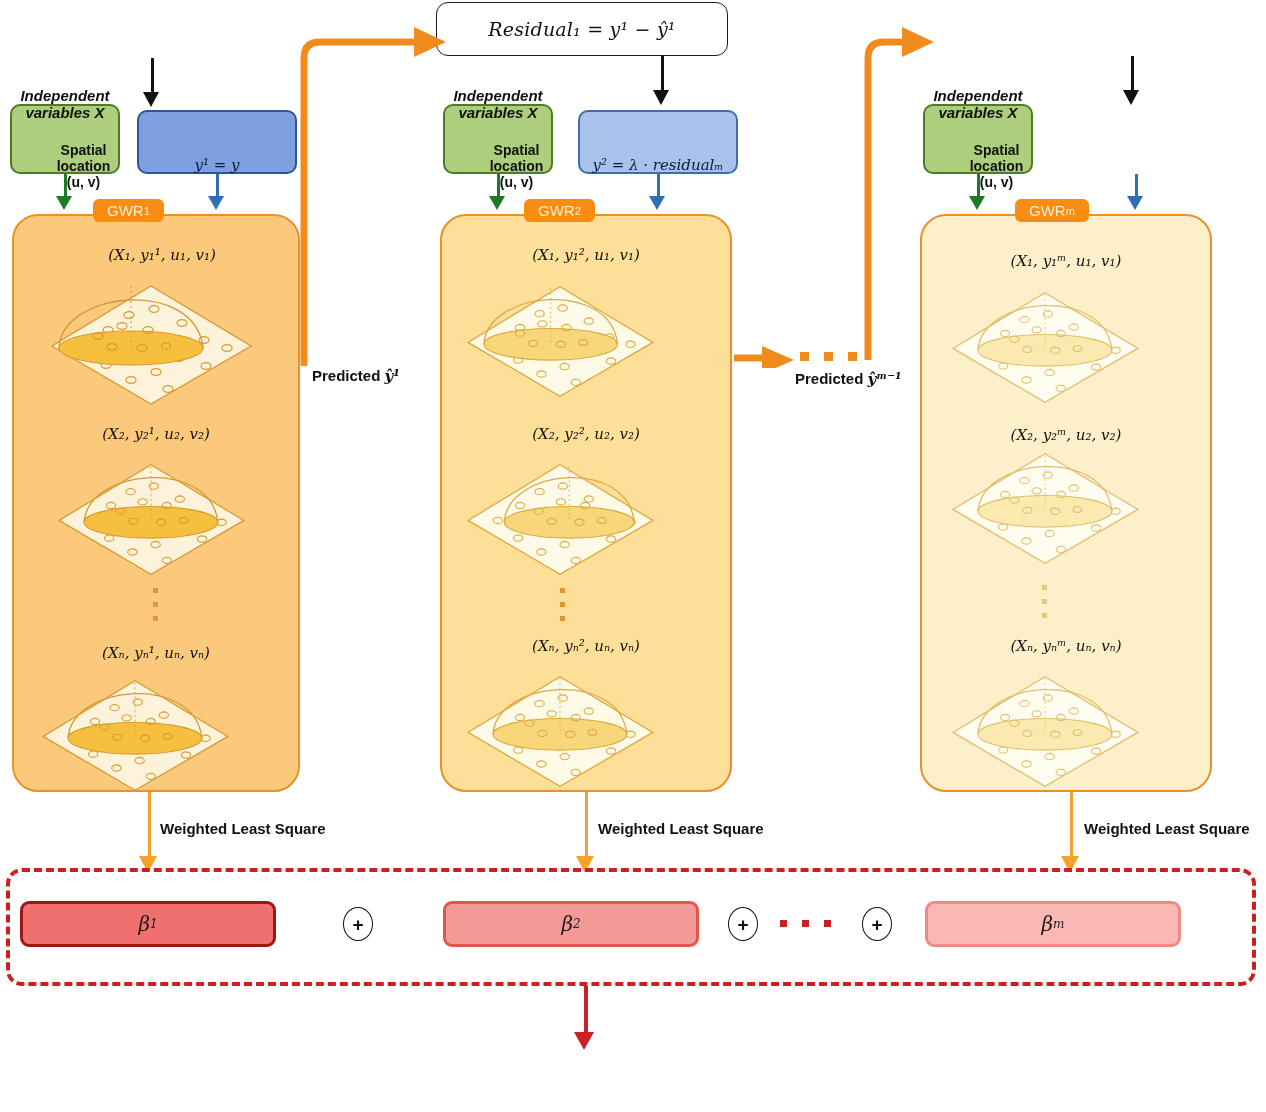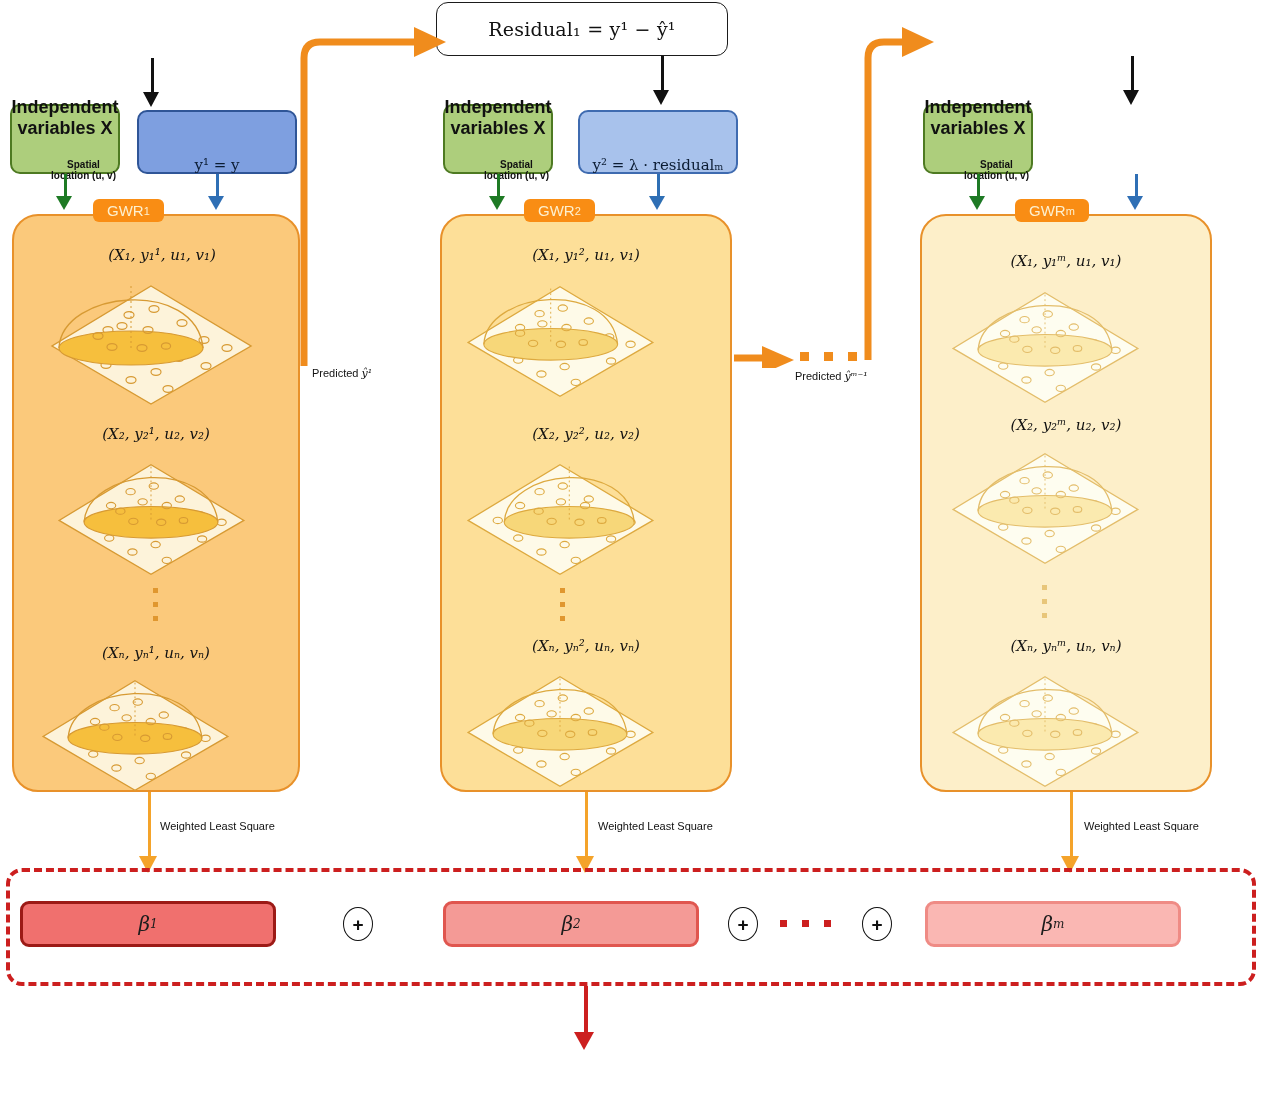--- a/index.html
+++ b/index.html
@@ -19,34 +19,34 @@
   
   .whitebox {
     background:#ffffff;
     border:1.6px solid #1b1b1b;
     border-radius:12px;
     color:#111;
     text-align:center;
     padding:4px 10px;
   }
   .whitebox .txt { font-size:19px; letter-spacing:.2px; }
-  .mathserif { font-family:"DejaVu Serif", serif; }
+  .mathserif { font-family:"DejaVu Serif", serif; font-style:italic; }
 
   
   .greenbox {
     background:#adce7c;
     border:2px solid #4e7a22;
     border-radius:10px;
     display:flex; flex-direction:column;
     align-items:center; justify-content:center;
     gap:1px;
     color:#111;
   }
-  .greenbox .l1 { font-size:18px; font-weight:bold; line-height:1.12; text-align:center; }
-  .greenbox .l2 { font-size:10px; font-weight:bold; text-align:center; margin-top:20px;padding-left:37px;}
+  .greenbox .l1 { font-size:15px; font-weight:bold; line-height:1.12; text-align:center;font-style:italic; }
+  .greenbox .l2 { font-size:14px; font-weight:bold; text-align:center; margin-top:20px;padding-left:37px;}
 
   
   .bluebox {
     border-radius:10px;
     display:flex; align-items:center; justify-content:center;
     color:#0b1c33;
     text-align:center;
   }
   .bluebox .txt { font-size:15px;margin-top:45px; }
   .blue1 { background:#7e9fe0; border:2px solid #2f5597; }
@@ -95,21 +95,21 @@
   
   .kern { position:absolute; z-index:3; }
 
   
   .ln { position:absolute; }
   .vline { width:0; border-left-width:3px; border-left-style:solid; }
   .ahead { position:absolute; width:0; height:0; }
   .ahead.down { border-left:8px solid transparent; border-right:8px solid transparent; }
 
   
-  .cap { position:absolute; font-size:11px; color:#111; white-space:nowrap; }
+  .cap { position:absolute; font-size:15px; color:#111; white-space:nowrap;font-weight:bold; }
   .cap .mi { font-family:"DejaVu Serif", serif; font-style:italic; }
 
   
   .dashbox {
     position:absolute;
     border:4px dashed #cc1f1f;
     border-radius:16px;
     background:transparent;
   }
   .betabox {
@@ -474,21 +474,21 @@
         <ellipse cx="72" cy="68" rx="5" ry="3.4"></ellipse>
           <ellipse cx="96" cy="58" rx="5" ry="3.4"></ellipse>
         <ellipse cx="122" cy="62" rx="5" ry="3.4"></ellipse>
           <ellipse cx="140" cy="78" rx="4.6" ry="3.2"></ellipse>
         <ellipse cx="86" cy="79" rx="5" ry="3.4"></ellipse>
           <ellipse cx="116" cy="80" rx="5" ry="3.4"></ellipse>
       </g>
     </svg>
   </div>
 
-  <div class="plabel" style="left:966px; top:416px; width:200px;">(X₂, y₂ᵐ, u₂, v₂)</div>
+  <div class="plabel" style="left:966px; top:426px; width:200px;">(X₂, y₂ᵐ, u₂, v₂)</div>
   <div class="kern" style="left:940px; top:437px;">
     <svg width="210" height="130" viewBox="0 0 210 140">
       <polygon points="105,18 205,78 105,136 6,78" fill="#fefdf0" stroke="#e3bd6a" stroke-width="1.4"></polygon>
       <g fill="none" stroke="#e3bd6a" stroke-width="1.2">
         <ellipse cx="38" cy="78" rx="5" ry="3.4"></ellipse>
           <ellipse cx="62" cy="62" rx="5" ry="3.4"></ellipse>
         <ellipse cx="60" cy="97" rx="5" ry="3.4"></ellipse>
           <ellipse cx="85" cy="112" rx="5" ry="3.4"></ellipse>
         <ellipse cx="83" cy="47" rx="5" ry="3.4"></ellipse>
           <ellipse cx="108" cy="41" rx="5" ry="3.4"></ellipse>

